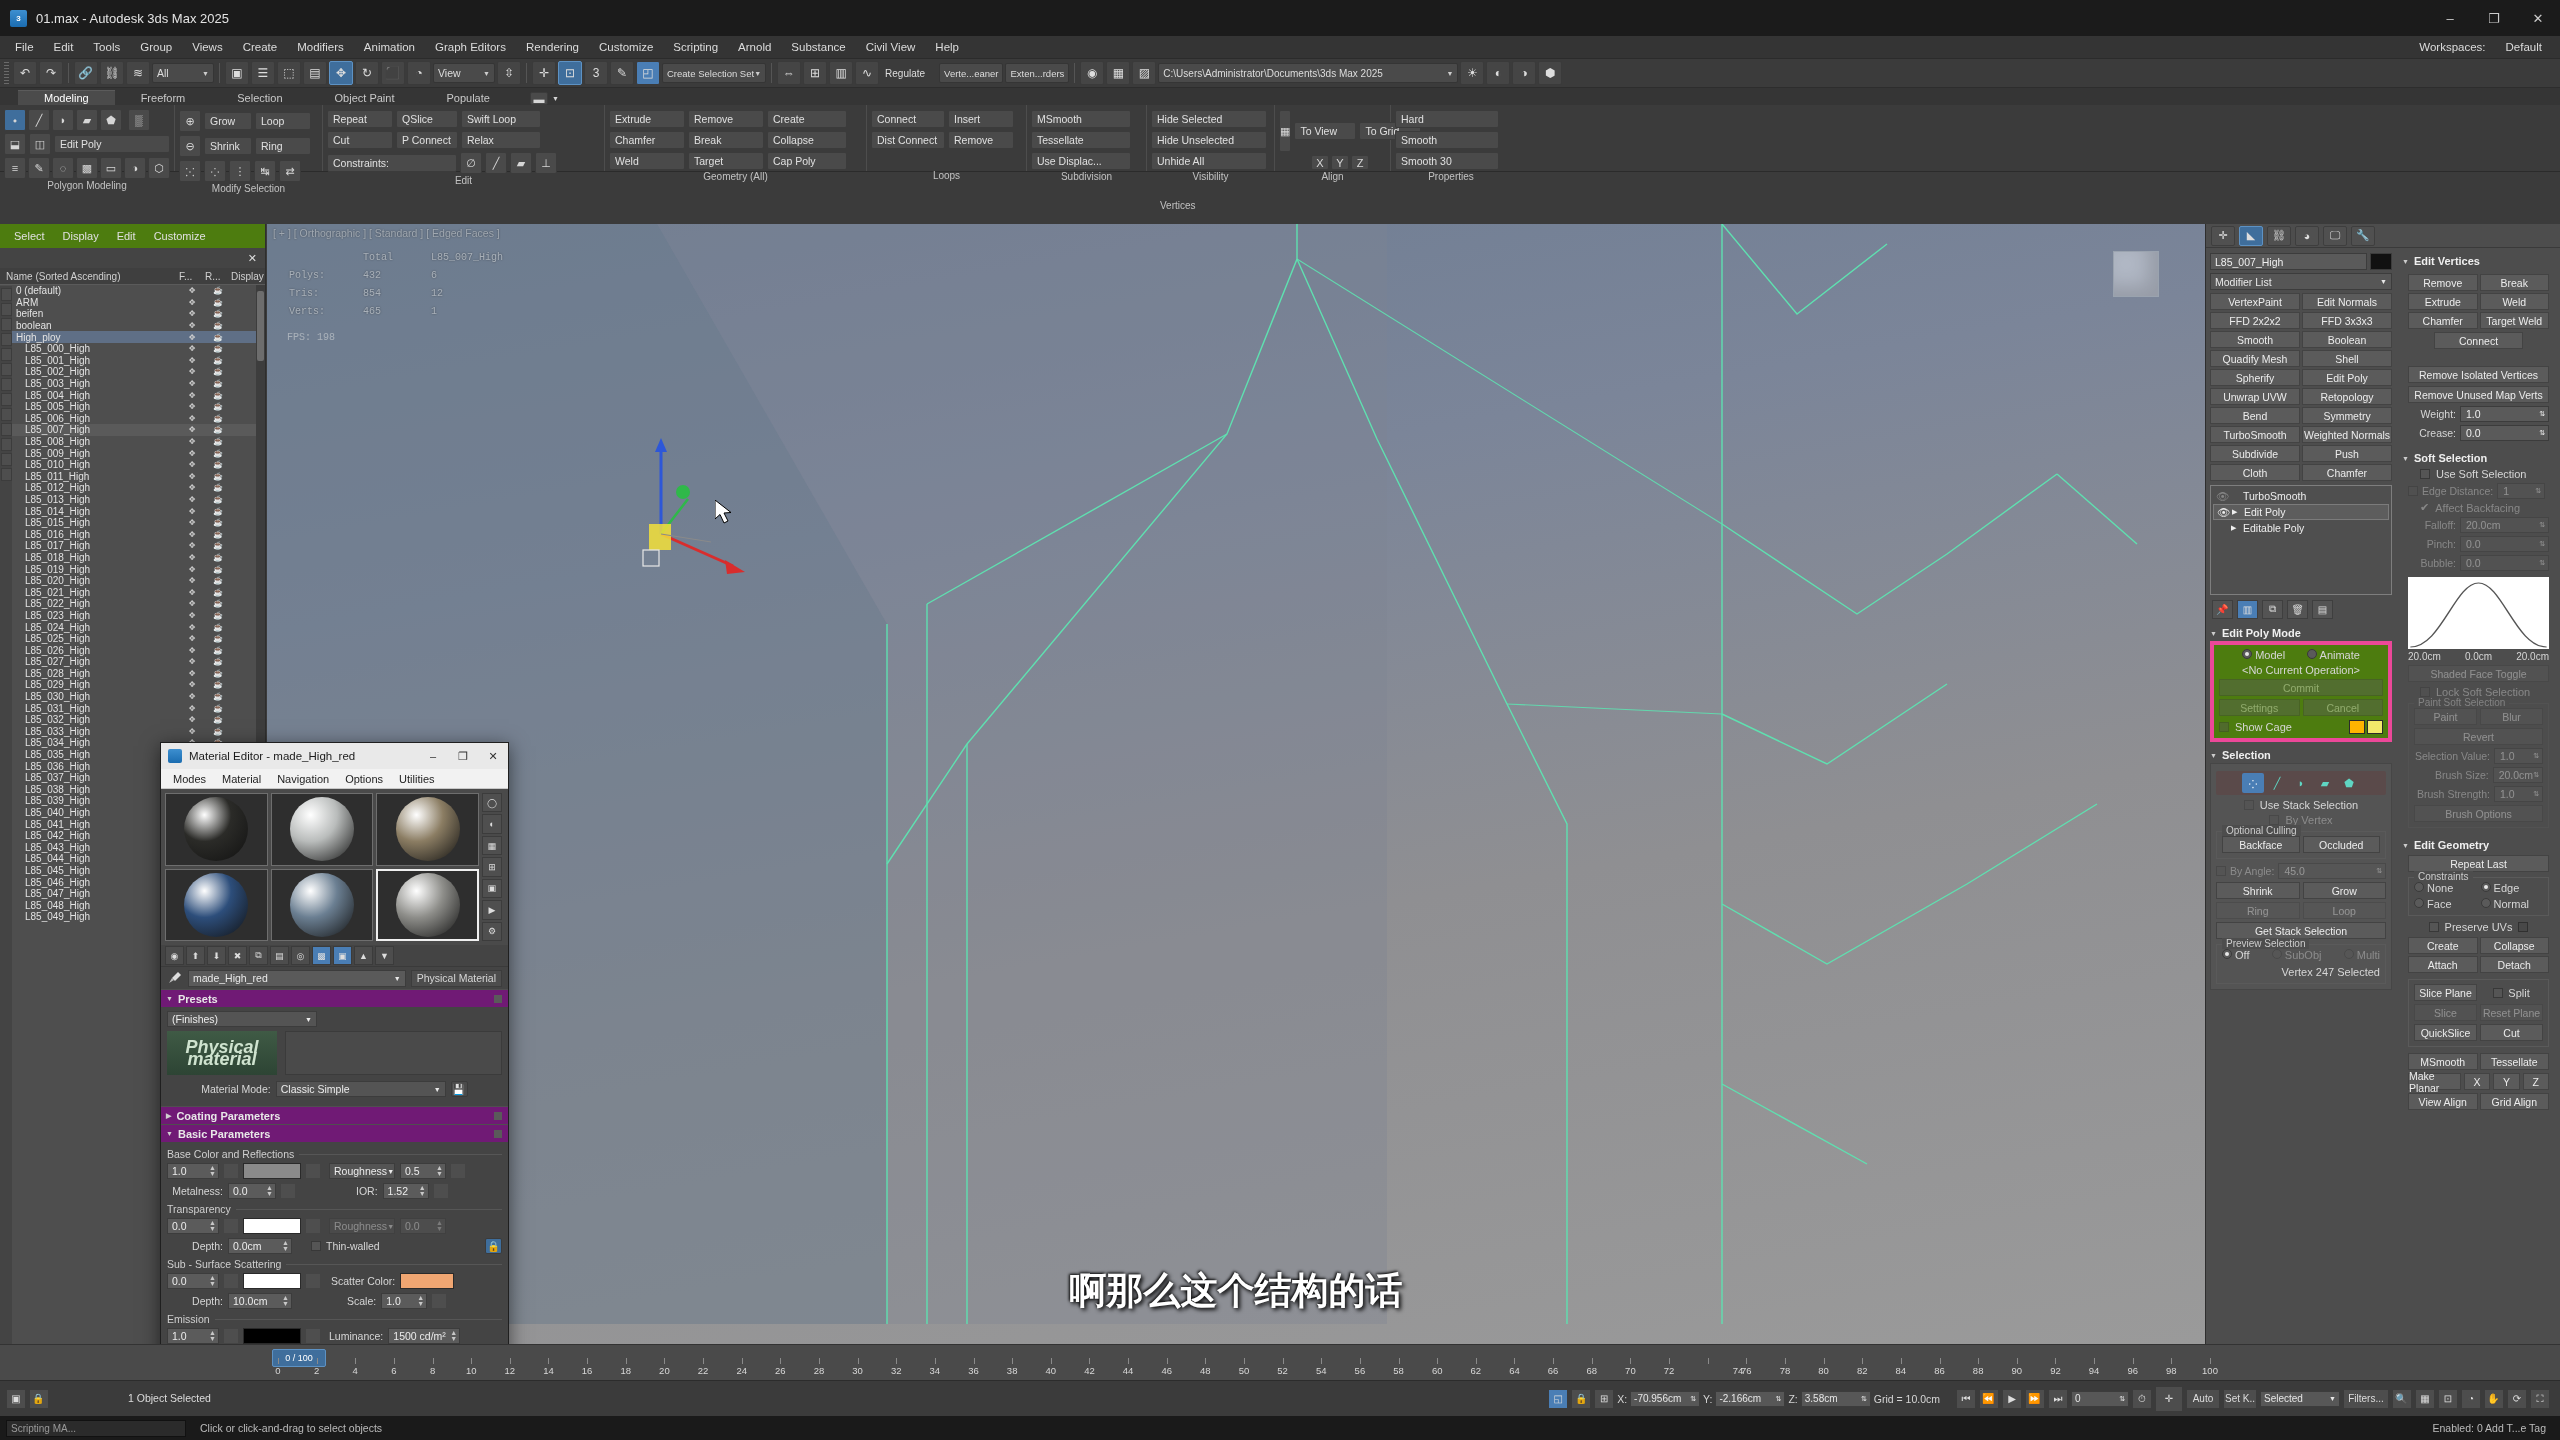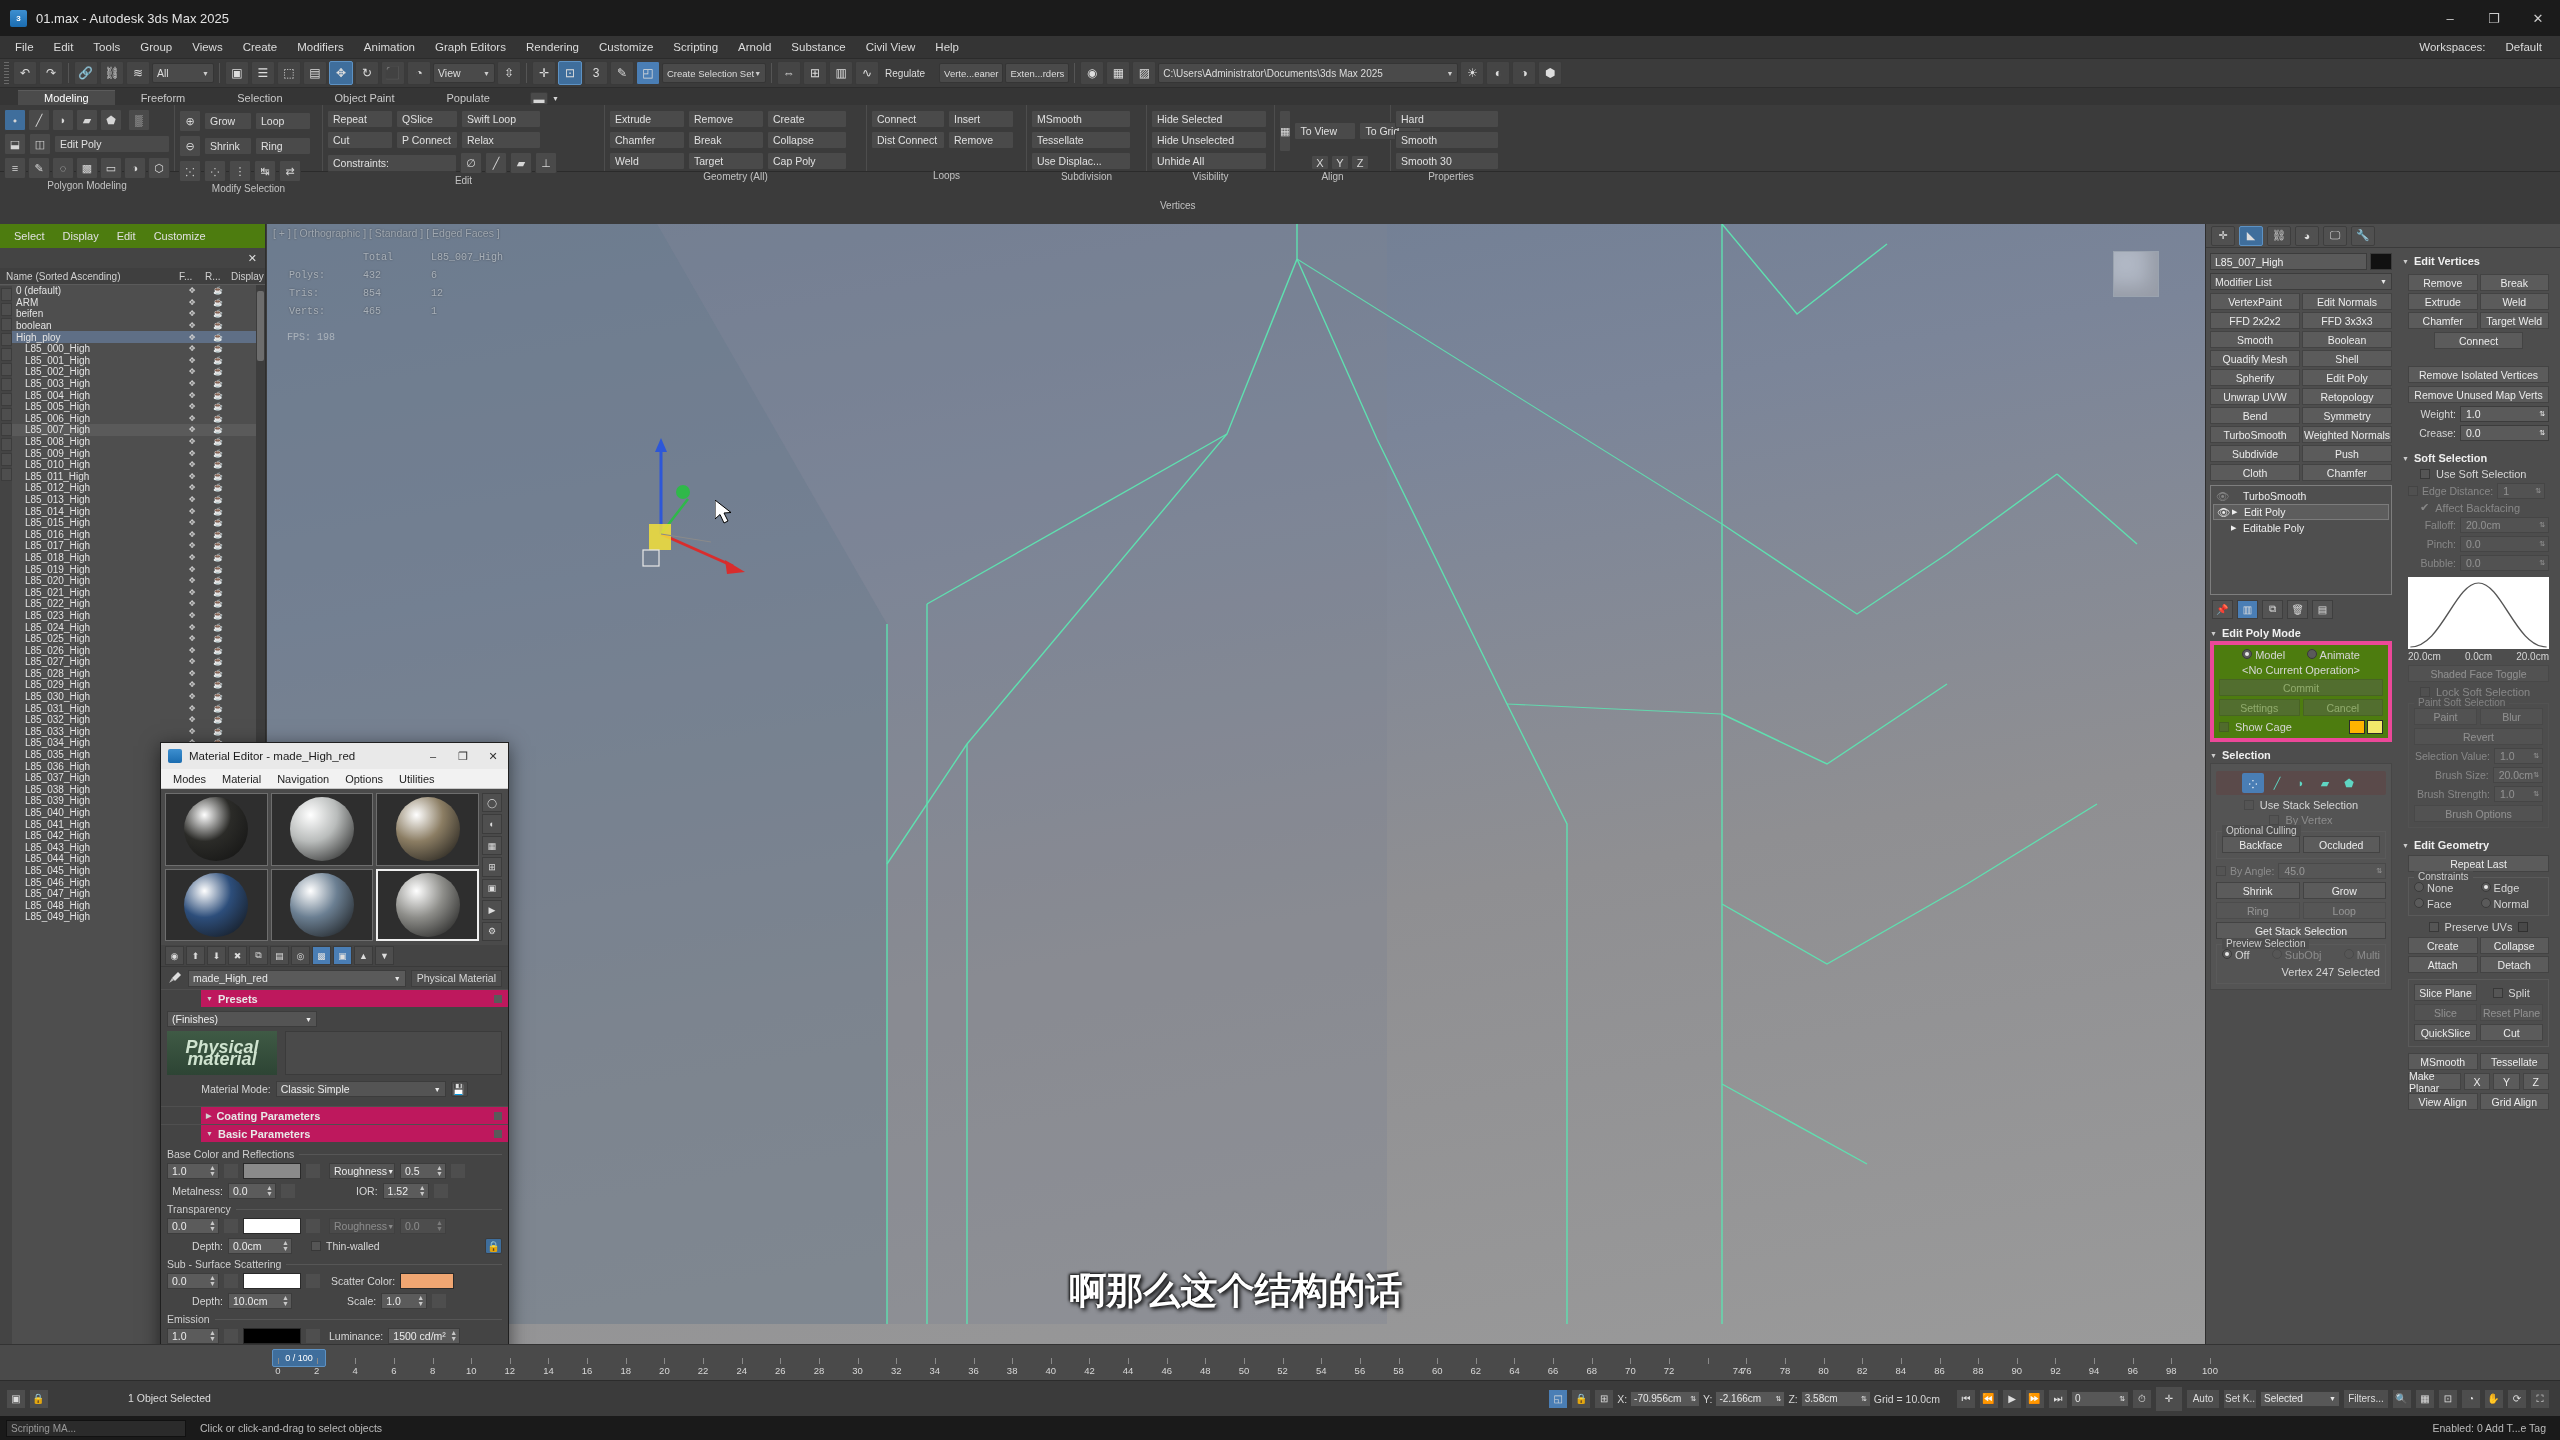--- a/index.html
+++ b/index.html
@@ -116,22 +116,22 @@
       align-items:center; justify-content:center; font-size:9px; color:#ddd;}
   .me-toolrow .tb.b { background:#4a7eb5; }
   .me-namerow { height:22px; display:flex; align-items:center; gap:5px; padding:0 6px; background:#444;}
   .me-namerow .pick { width:16px; height:16px; }
   .me-namerow .field { flex:1; height:17px; background:#5a5a5a; border:1px solid #3c3c3c; display:flex; align-items:center;
       justify-content:space-between; padding:0 4px; font-size:10.5px; color:#e9e9e9;}
   .me-namerow .mtype { height:17px; background:#4d4d4d; border:1px solid #3c3c3c; padding:0 5px; display:flex;
       align-items:center; font-size:10.5px;}
   .me-body { flex:1; overflow:hidden; background:#444; position:relative;}
   .rollup { border-top:1px solid #4f4f4f; }
-  .rollup-head { height:17px; display:flex; align-items:center; gap:5px; padding-left:5px; background:#be185d;
-      font-size:11px; font-weight:bold; color:#e8e8e8; position:relative;margin-left:40px;}
+  .rollup-head { height:17px; display:flex; align-items:center; gap:5px; padding-left:5px; background:#701a75;
+      font-size:11px; font-weight:bold; color:#e8e8e8; position:relative;}
   .rollup-head .arw { font-size:7px; color:#cfcfcf; }
   .rollup-head .pin { position:absolute; right:6px; width:8px; height:8px; background:#5a5a5a;}
   .rollup-body { padding:4px 6px 5px 6px; background:#444;}
   .frow { display:flex; align-items:center; gap:5px; margin-bottom:4px; font-size:10.5px;}
   .spin { height:16px; background:#5b5b5b; border:1px solid #3c3c3c; display:flex; align-items:center;
       justify-content:space-between; padding:0 2px 0 4px; font-size:10.5px; color:#ececec;}
   .spin .ar { font-size:7px; color:#c8c8c8; line-height:6px;}
   .swatch { height:16px; border:1px solid #2a2a2a; }
   .cmbo { height:16px; background:#545454; border:1px solid #3c3c3c; display:flex; align-items:center;
       justify-content:space-between; padding:0 4px; font-size:10.5px; color:#ececec;}

